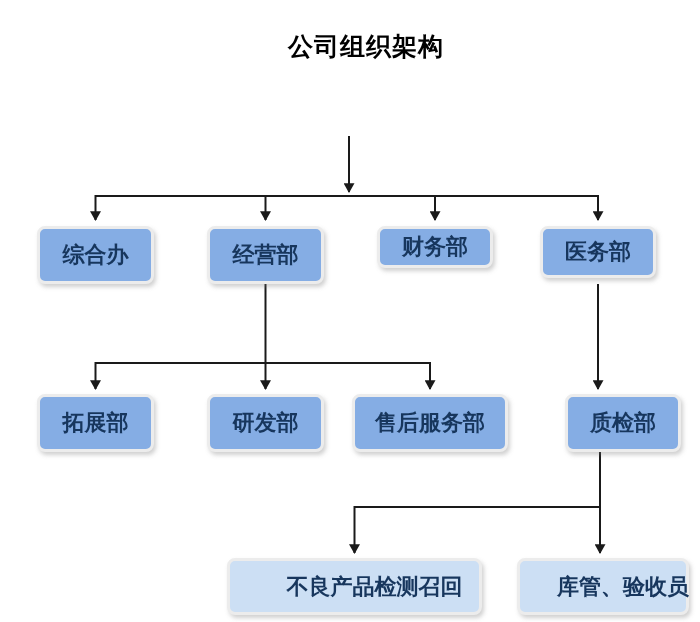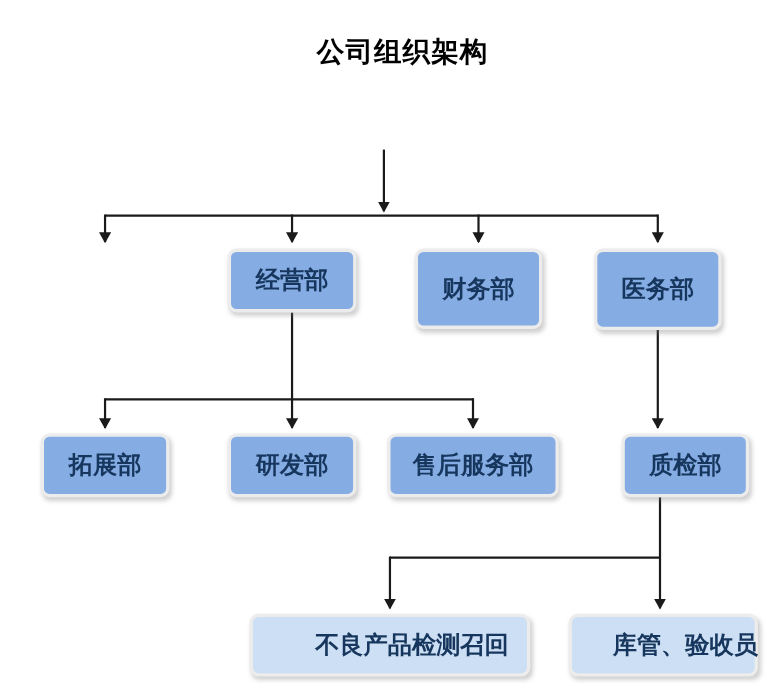--- a/index.html
+++ b/index.html
@@ -55,22 +55,22 @@
     white-space: nowrap;
     text-align: center;
   }
   .node.light {
     background: #ccdff4;
     padding-left: 40px;
   }
   #n0  { left:222px; top:78px;  width:254px; height:58px; }
   #n1  { left:37px;  top:226px; width:117px; height:58px; }
   #n2  { left:207px; top:226px; width:117px; height:58px;text-align:right; }
-  #n3  { left:377px; top:226px; width:116px; height:73px;text-align:center; }
-  #n4  { left:540px; top:226px; width:116px; height:74px; }
+  #n3  { left:377px; top:226px; width:116px; height:42px;text-align:center; }
+  #n4  { left:540px; top:226px; width:116px; height:52px; }
   #n5  { left:37px;  top:394px; width:117px; height:58px; }
   #n6  { left:207px; top:394px; width:117px; height:58px; }
   #n7  { left:352px; top:394px; width:156px; height:58px; }
   #n8  { left:540px; top:394px; width:116px; height:58px;margin-left:25px; }
   #n9  { left:227px; top:558px; width:255px; height:57px; }
   #n10 { left:517px; top:558px; width:172px; height:57px; }
 </style>
 </head>
 <body>
 
@@ -97,20 +97,21 @@
     <line x1="95.5" y1="362" x2="95.5" y2="389" marker-end="url(#arrow)"></line>
     <line x1="430" y1="362" x2="430" y2="389" marker-end="url(#arrow)"></line>
 
     <line x1="598" y1="284" x2="598" y2="389" marker-end="url(#arrow)"></line>
 
     <line x1="600" y1="452" x2="600" y2="553" marker-end="url(#arrow)"></line>
     <line x1="354.5" y1="507" x2="600" y2="507"></line>
     <line x1="354.5" y1="506" x2="354.5" y2="553" marker-end="url(#arrow)"></line>
   </svg>
 
+  <div class="node" id="n1">综合办</div>
   <div class="node" id="n2">经营部</div>
   <div class="node" id="n3">财务部</div>
   <div class="node" id="n4">医务部</div>
   <div class="node" id="n5">拓展部</div>
   <div class="node" id="n6">研发部</div>
   <div class="node" id="n7">售后服务部</div>
   <div class="node" id="n8">质检部</div>
   <div class="node light" id="n9">不良产品检测召回</div>
   <div class="node light" id="n10">库管、验收员</div>
 

